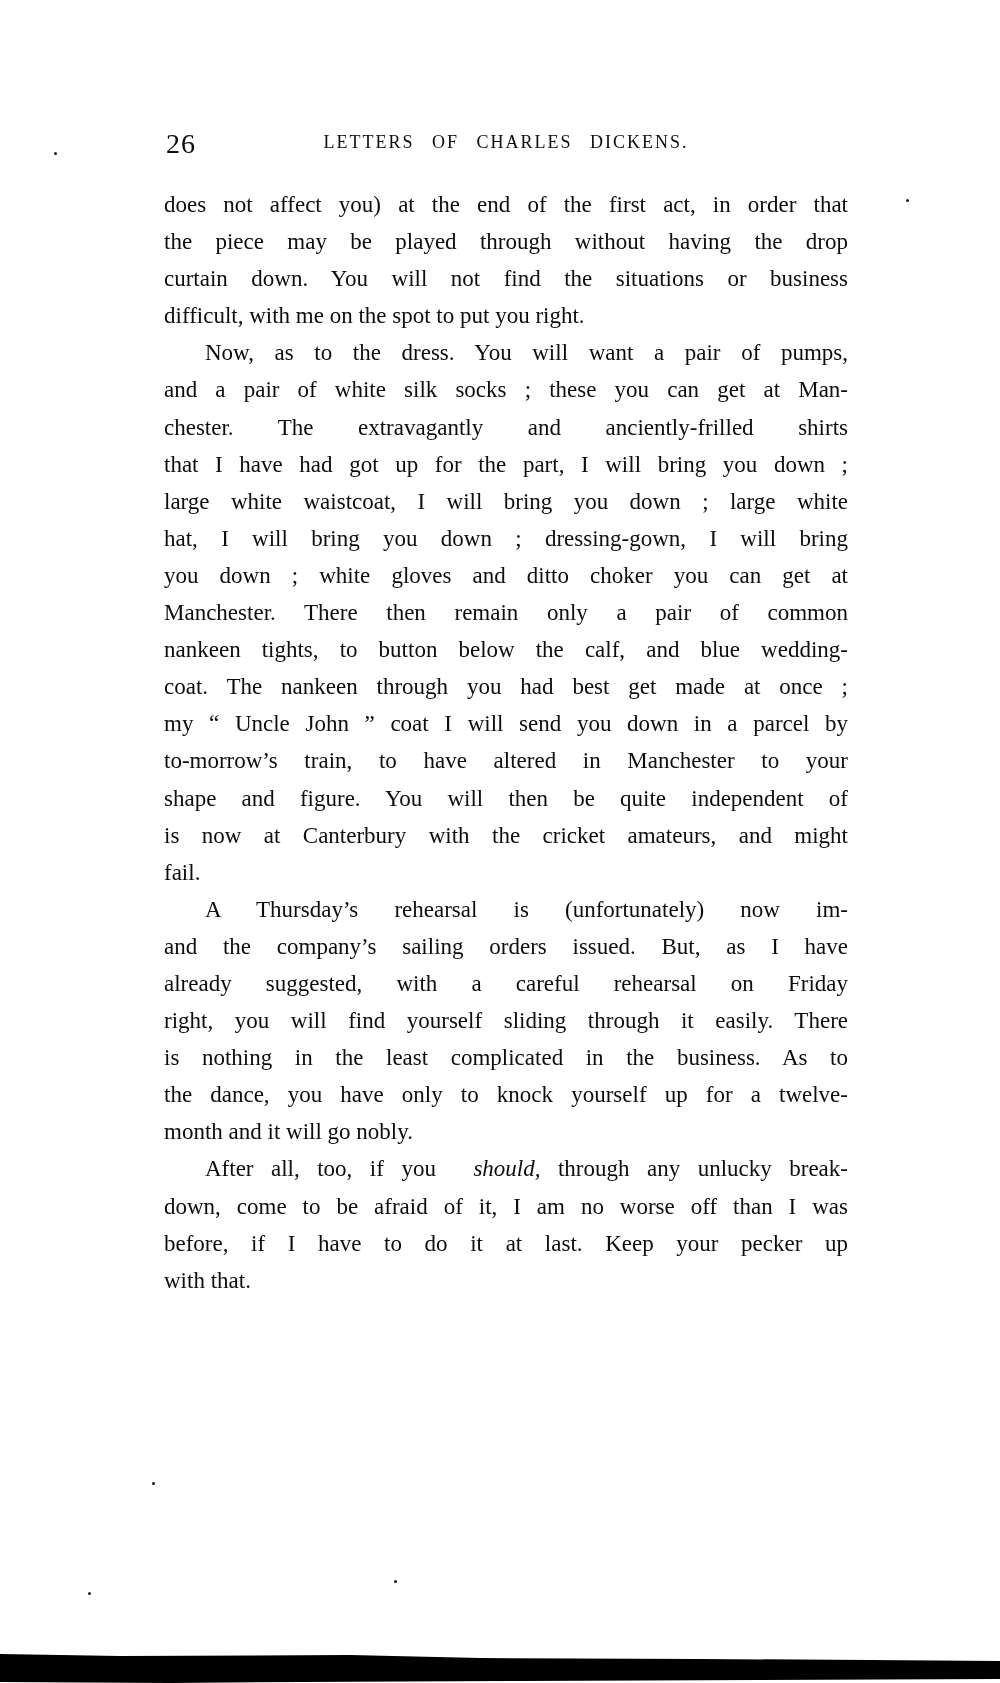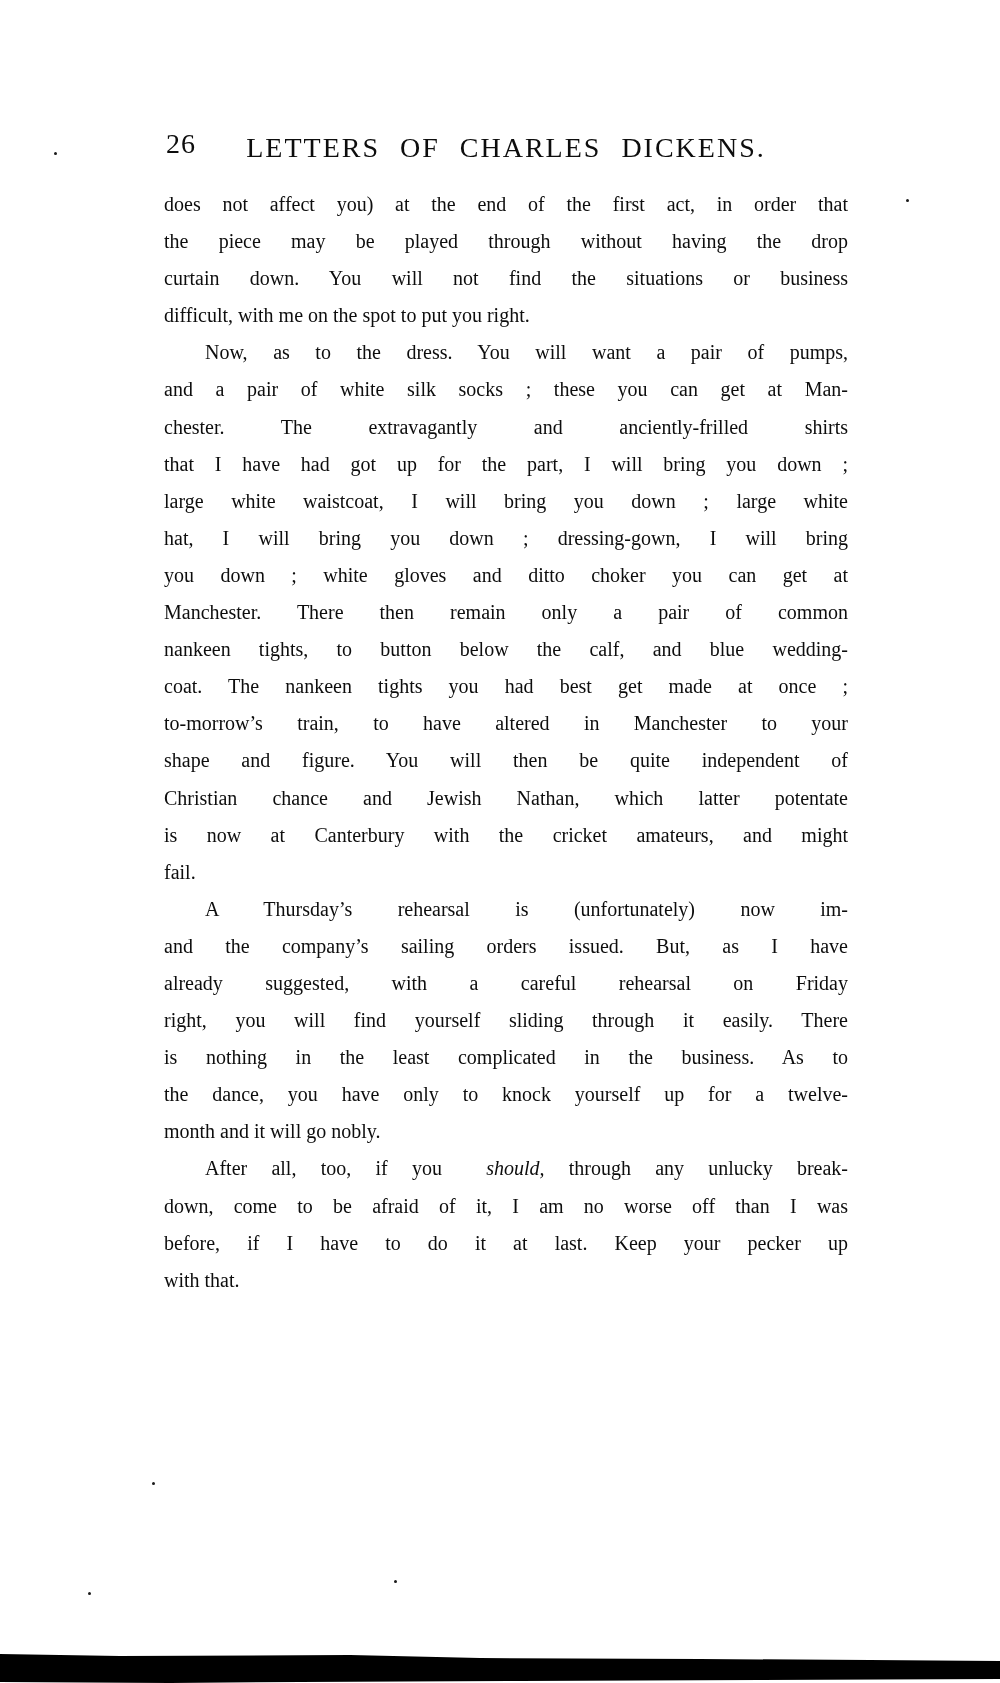--- a/index.html
+++ b/index.html
@@ -25,31 +25,31 @@
     top: 0;
     font-size: 28px;
     letter-spacing: 1px;
   }
   .header-title {
     position: absolute;
     left: 0;
     right: 0;
     top: 4px;
     text-align: center;
-    font-size: 28px;
+    font-size: 18px;
     letter-spacing: 2px;
     word-spacing: 11px;
     font-family: Liberation Serif, serif;
   }
   .text-block {
     position: absolute;
     top: 186px;
     left: 164px;
     width: 684px;
-    font-size: 20px;
+    font-size: 23px;
     line-height: 37.1px;
   }
   .para { margin: 0; padding: 0; }
   .line {
     text-align: justify;
     text-align-last: justify;
     white-space: normal;
   }
   .line.flush { text-align-last: left; }
   .line.indent { text-indent: 41px; }
@@ -90,24 +90,24 @@
       <div class="para">
         <div class="line indent"><span>Now, as to the dress.  You will want a pair of pumps,</span></div>
         <div class="line"><span>and a pair of white silk socks ; these you can get at Man-</span></div>
         <div class="line"><span>chester.  The extravagantly and anciently-frilled shirts</span></div>
         <div class="line"><span>that I have had got up for the part, I will bring you down ;</span></div>
         <div class="line"><span>large white waistcoat, I will bring you down ; large white</span></div>
         <div class="line"><span>hat, I will bring you down ; dressing-gown, I will bring</span></div>
         <div class="line"><span>you down ; white gloves and ditto choker you can get at</span></div>
         <div class="line"><span>Manchester.  There then remain only a pair of common</span></div>
         <div class="line"><span>nankeen tights, to button below the calf, and blue wedding-</span></div>
-        <div class="line"><span>coat.  The nankeen tights you had best get made at once ;</span></div>
+        <div class="line"><span>coat.  The nankeen through you had best get made at once ;</span></div>
+        <div class="line"><span>my “ Uncle John ” coat I will send you down in a parcel by</span></div>
         <div class="line"><span>to-morrow’s train, to have altered in Manchester to your</span></div>
         <div class="line"><span>shape and figure.  You will then be quite independent of</span></div>
-        <div class="line"><span>Christian chance and Jewish Nathan, which latter potentate</span></div>
         <div class="line"><span>is now at Canterbury with the cricket amateurs, and might</span></div>
         <div class="line flush"><span>fail.</span></div>
       </div>
       <div class="para">
         <div class="line indent"><span>A Thursday’s rehearsal is (unfortunately) now im-</span></div>
         <div class="line"><span>and the company’s sailing orders issued.  But, as I have</span></div>
         <div class="line"><span>already suggested, with a careful rehearsal on Friday</span></div>
         <div class="line"><span>right, you will find yourself sliding through it easily.  There</span></div>
         <div class="line"><span>is nothing in the least complicated in the business.  As to</span></div>
         <div class="line"><span>the dance, you have only to knock yourself up for a twelve-</span></div>

